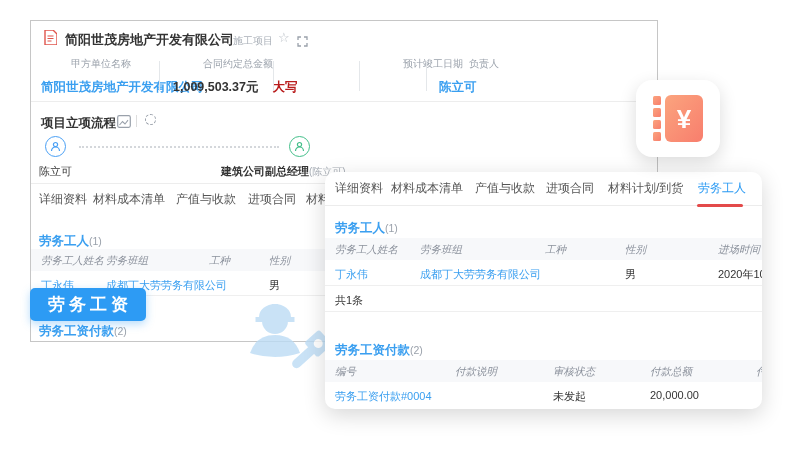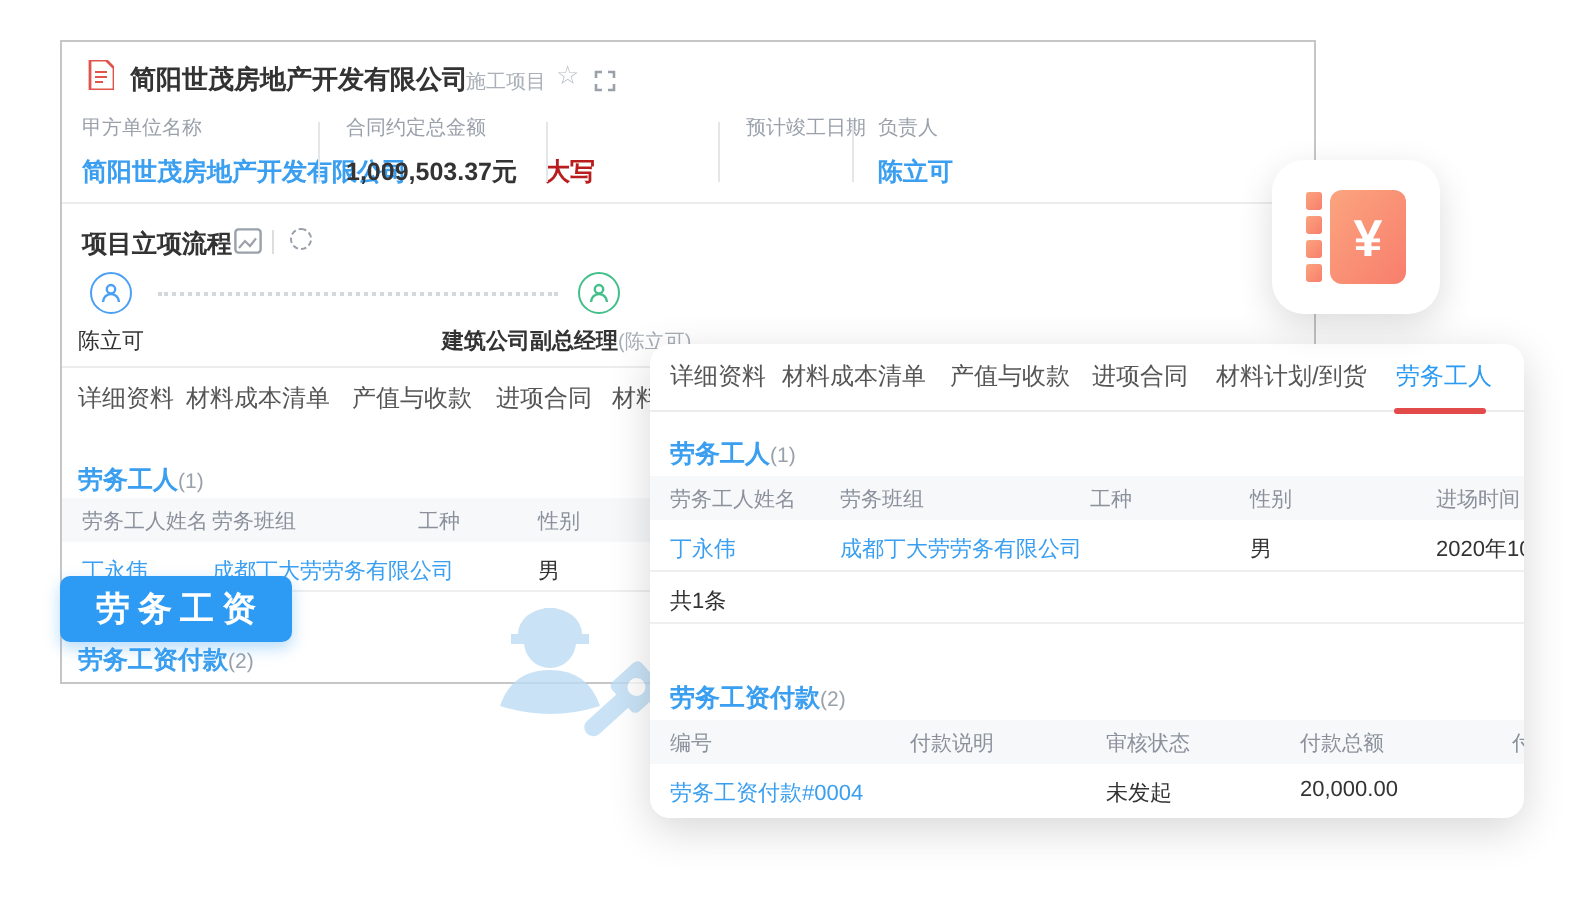--- a/index.html
+++ b/index.html
@@ -10,21 +10,21 @@
   .win{position:absolute;left:30px;top:20px;width:628px;height:322px;background:#fff;
        border:1px solid #c6c6c6;overflow:hidden;}
   .title-row{position:absolute;left:0;top:6px;width:100%;height:26px;}
   .doc-icon{position:absolute;left:13px;top:3px;}
   .win-title{position:absolute;left:34px;top:4px;font-size:13px;font-weight:bold;color:#333;}
   .win-tag{position:absolute;left:202px;top:7px;font-size:10px;color:#aab0b8;}
   .star-icon{position:absolute;left:247px;top:3px;font-size:13px;color:#b9bfc6;}
   .expand-icon{position:absolute;left:266px;top:6px;}
 
   .field{position:absolute;top:36px;}
-  .field .lbl{font-size:10px;color:#9aa1ab;display:block;margin-bottom:6px;}
+  .field .lbl{font-size:10px;color:#9aa1ab;display:block;margin-bottom:6px;margin-left:30px;}
   .field .val{font-size:12.5px;color:#333;font-weight:bold;}
   .field .val.link{color:#3a9ff0;}
   .vdiv{position:absolute;top:40px;width:1px;height:30px;background:#e4e7ea;}
   .big-word{color:#b91c1c;font-weight:bold;font-size:12.5px;margin-left:14px;}
   .hdiv{position:absolute;left:0;width:100%;height:1px;background:#ededed;}
 
   .sec-title{font-size:12.5px;font-weight:bold;color:#333;}
   .pic-icon{position:absolute;left:76px;top:1px;}
   .icon-sep{position:absolute;left:95px;top:2px;width:1px;height:12px;background:#ddd;}
   .dashed-circle{position:absolute;left:104px;top:1px;width:11px;height:11px;border:1px dashed #9aa1ab;border-radius:50%;}
@@ -37,21 +37,21 @@
   .step-sub{font-size:10px;color:#a7adb5;}
 
   .tab{position:absolute;font-size:12px;color:#555;top:0;cursor:pointer;}
   .tab.active{color:#2b9af3;}
   .red-underline{position:absolute;height:3px;background:#e34a4a;border-radius:2px;}
 
   .blue-head{font-size:12.5px;font-weight:bold;color:#3a9ff0;}
   .head-count{font-size:10.5px;color:#9aa1ab;font-weight:normal;}
 
   .thead{position:absolute;left:0;width:100%;background:#f7f8fa;}
-  .th{position:absolute;top:5px;font-size:10.5px;color:#8b919c;}
+  .th{position:absolute;top:5px;font-size:10.5px;color:#8b919c;font-style:italic;}
   .trow{position:absolute;left:0;width:100%;border-bottom:1px solid #efefef;}
   .td{position:absolute;top:7px;font-size:11px;color:#333;text-align:right;}
   .td.link{color:#3a9ff0;}
 
   
   .watermark{position:absolute;left:233px;top:291px;opacity:.8;}
 
   
   .panel{position:absolute;left:325px;top:172px;width:437px;height:237px;background:#fff;
          border-radius:10px;box-shadow:0 6px 22px rgba(0,0,0,.16);overflow:hidden;}

